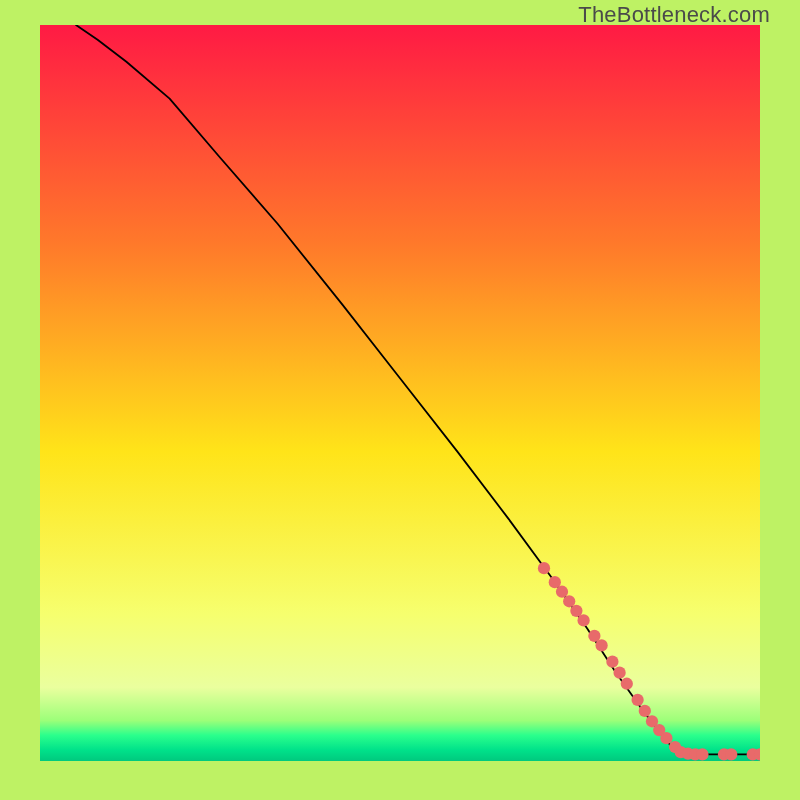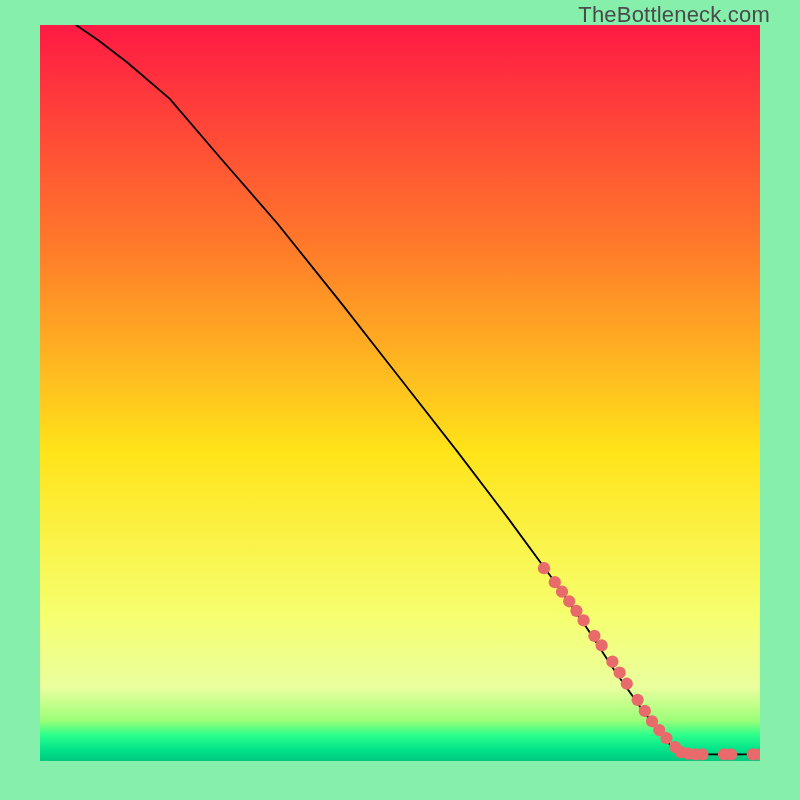--- a/index.html
+++ b/index.html
@@ -10,21 +10,21 @@
     overflow: hidden;
     background: #000;
     font-family: Arial, Helvetica, sans-serif;
   }
   .frame {
     position: absolute;
     top: 0;
     left: 0;
     width: 800px;
     height: 800px;
-    background: #86efac;
+    background: #bef264;
   }
   .plot {
     position: absolute;
     top: 25px;
     left: 40px;
     width: 720px;
     height: 736px;
   }
   .watermark {
     position: absolute;

